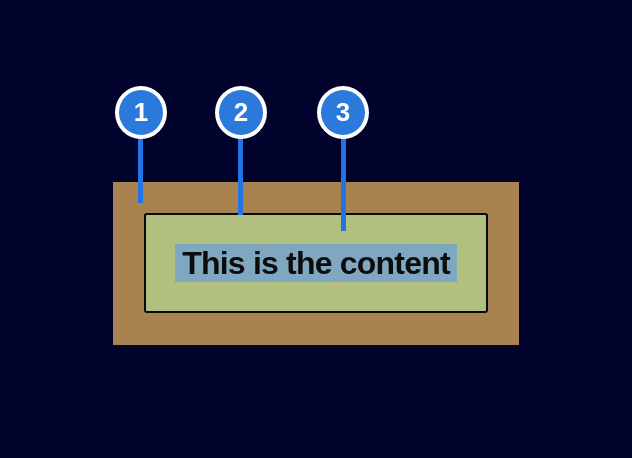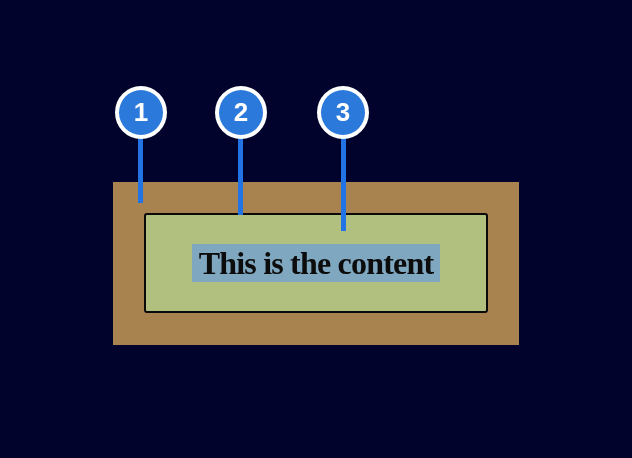--- a/index.html
+++ b/index.html
@@ -33,21 +33,20 @@
     top: 31px;
     width: 344px;
     height: 100px;
     box-sizing: border-box;
     background: #b1c07e;
     border: 2px solid #0a0a0a;
     border-radius: 3px;
     display: flex;
     align-items: center;
     justify-content: center;
-    font-family: Liberation Serif, serif;
   }
 
   
   .content-highlight {
     background: #7fa7c0;
     color: #0c0c0c;
     font-size: 32px;
     font-weight: 700;
     letter-spacing: -0.8px;
     line-height: 38px;

